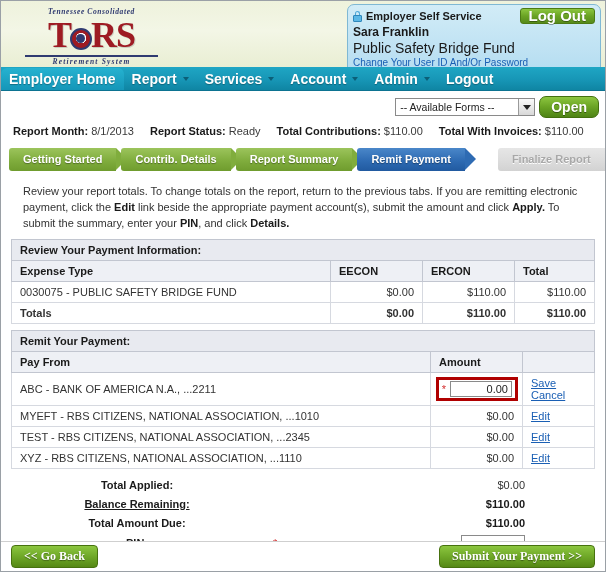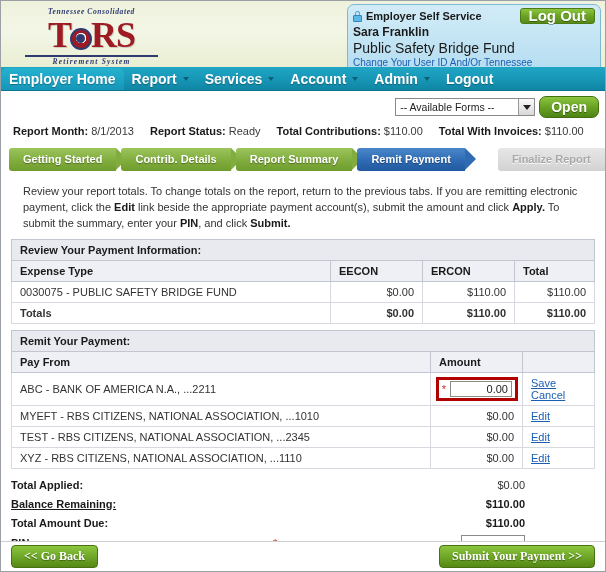--- a/index.html
+++ b/index.html
@@ -407,21 +407,21 @@
     margin: 6px 10px 0 10px;
     font-size: 11px;
   }
   .t-row {
     display: flex;
     align-items: center;
     height: 19px;
   }
   .t-label {
     width: 262px;
-    text-align: left;
+    text-align: center;
     font-weight: bold;
     color: #1a1a1a;
     padding-right: 10px;
   }
   .t-label.link {
     text-decoration: underline;
     color: #1a1a1a;
     cursor: pointer;
   }
   .t-star { width: 60px; color: #d32f2f; }
@@ -488,21 +488,21 @@
           <span class="lock-icon">
               <span class="shackle"></span>
               <span class="body"></span>
             </span>
           <span>Employer Self Service</span>
         </div>
         <div class="logout-btn">Log Out</div>
       </div>
       <div class="ess-name">Sara Franklin</div>
       <div class="ess-org">Public Safety Bridge Fund</div>
-      <div class="ess-link">Change Your User ID And/Or Tennessee</div>
+      <div class="ess-link">Change Your User ID And/Or Password</div>
       <div class="ess-foot">
         <span class="ess-login">Last Login: Thu, Oct 10 2013 11:56 AM</span>
         <span class="ess-guide">UserGuide</span>
       </div>
     </div>
   </div>
 
   <div class="nav">
     <div class="nav-item first">
       <span>Employer Home</span>
@@ -555,21 +555,21 @@
 
   <div class="steps">
     <div class="step green">Getting Started</div>
     <div class="step green">Contrib. Details</div>
     <div class="step green">Report Summary</div>
     <div class="step blue">Remit Payment</div>
     <div class="step gray">Finalize Report</div>
   </div>
 
   <div class="instructions">
-    <span>Review your report totals. To change totals on the report, return to the previous tabs. If you are remitting electronic payment, click the </span><b>Edit</b><span> link beside the appropriate payment account(s), submit the amount and click </span><b>Apply.</b><span> To submit the summary, enter your </span><b>PIN</b><span>, and click </span><b>Submit.</b>
+    <span>Review your report totals. To change totals on the report, return to the previous tabs. If you are remitting electronic payment, click the </span><b>Edit</b><span> link beside the appropriate payment account(s), submit the amount and click </span><b>Apply.</b><span> To submit the summary, enter your </span><b>PIN</b><span>, and click </span><b>Details.</b>
   </div>
 
   <div class="panel">
     <div class="panel-head">Review Your Payment Information:</div>
     <table class="grid">
       <thead>
         <tr>
           <th>Expense Type</th>
           <th class="num col-amt">EECON</th>
           <th class="num col-amt">ERCON</th>

